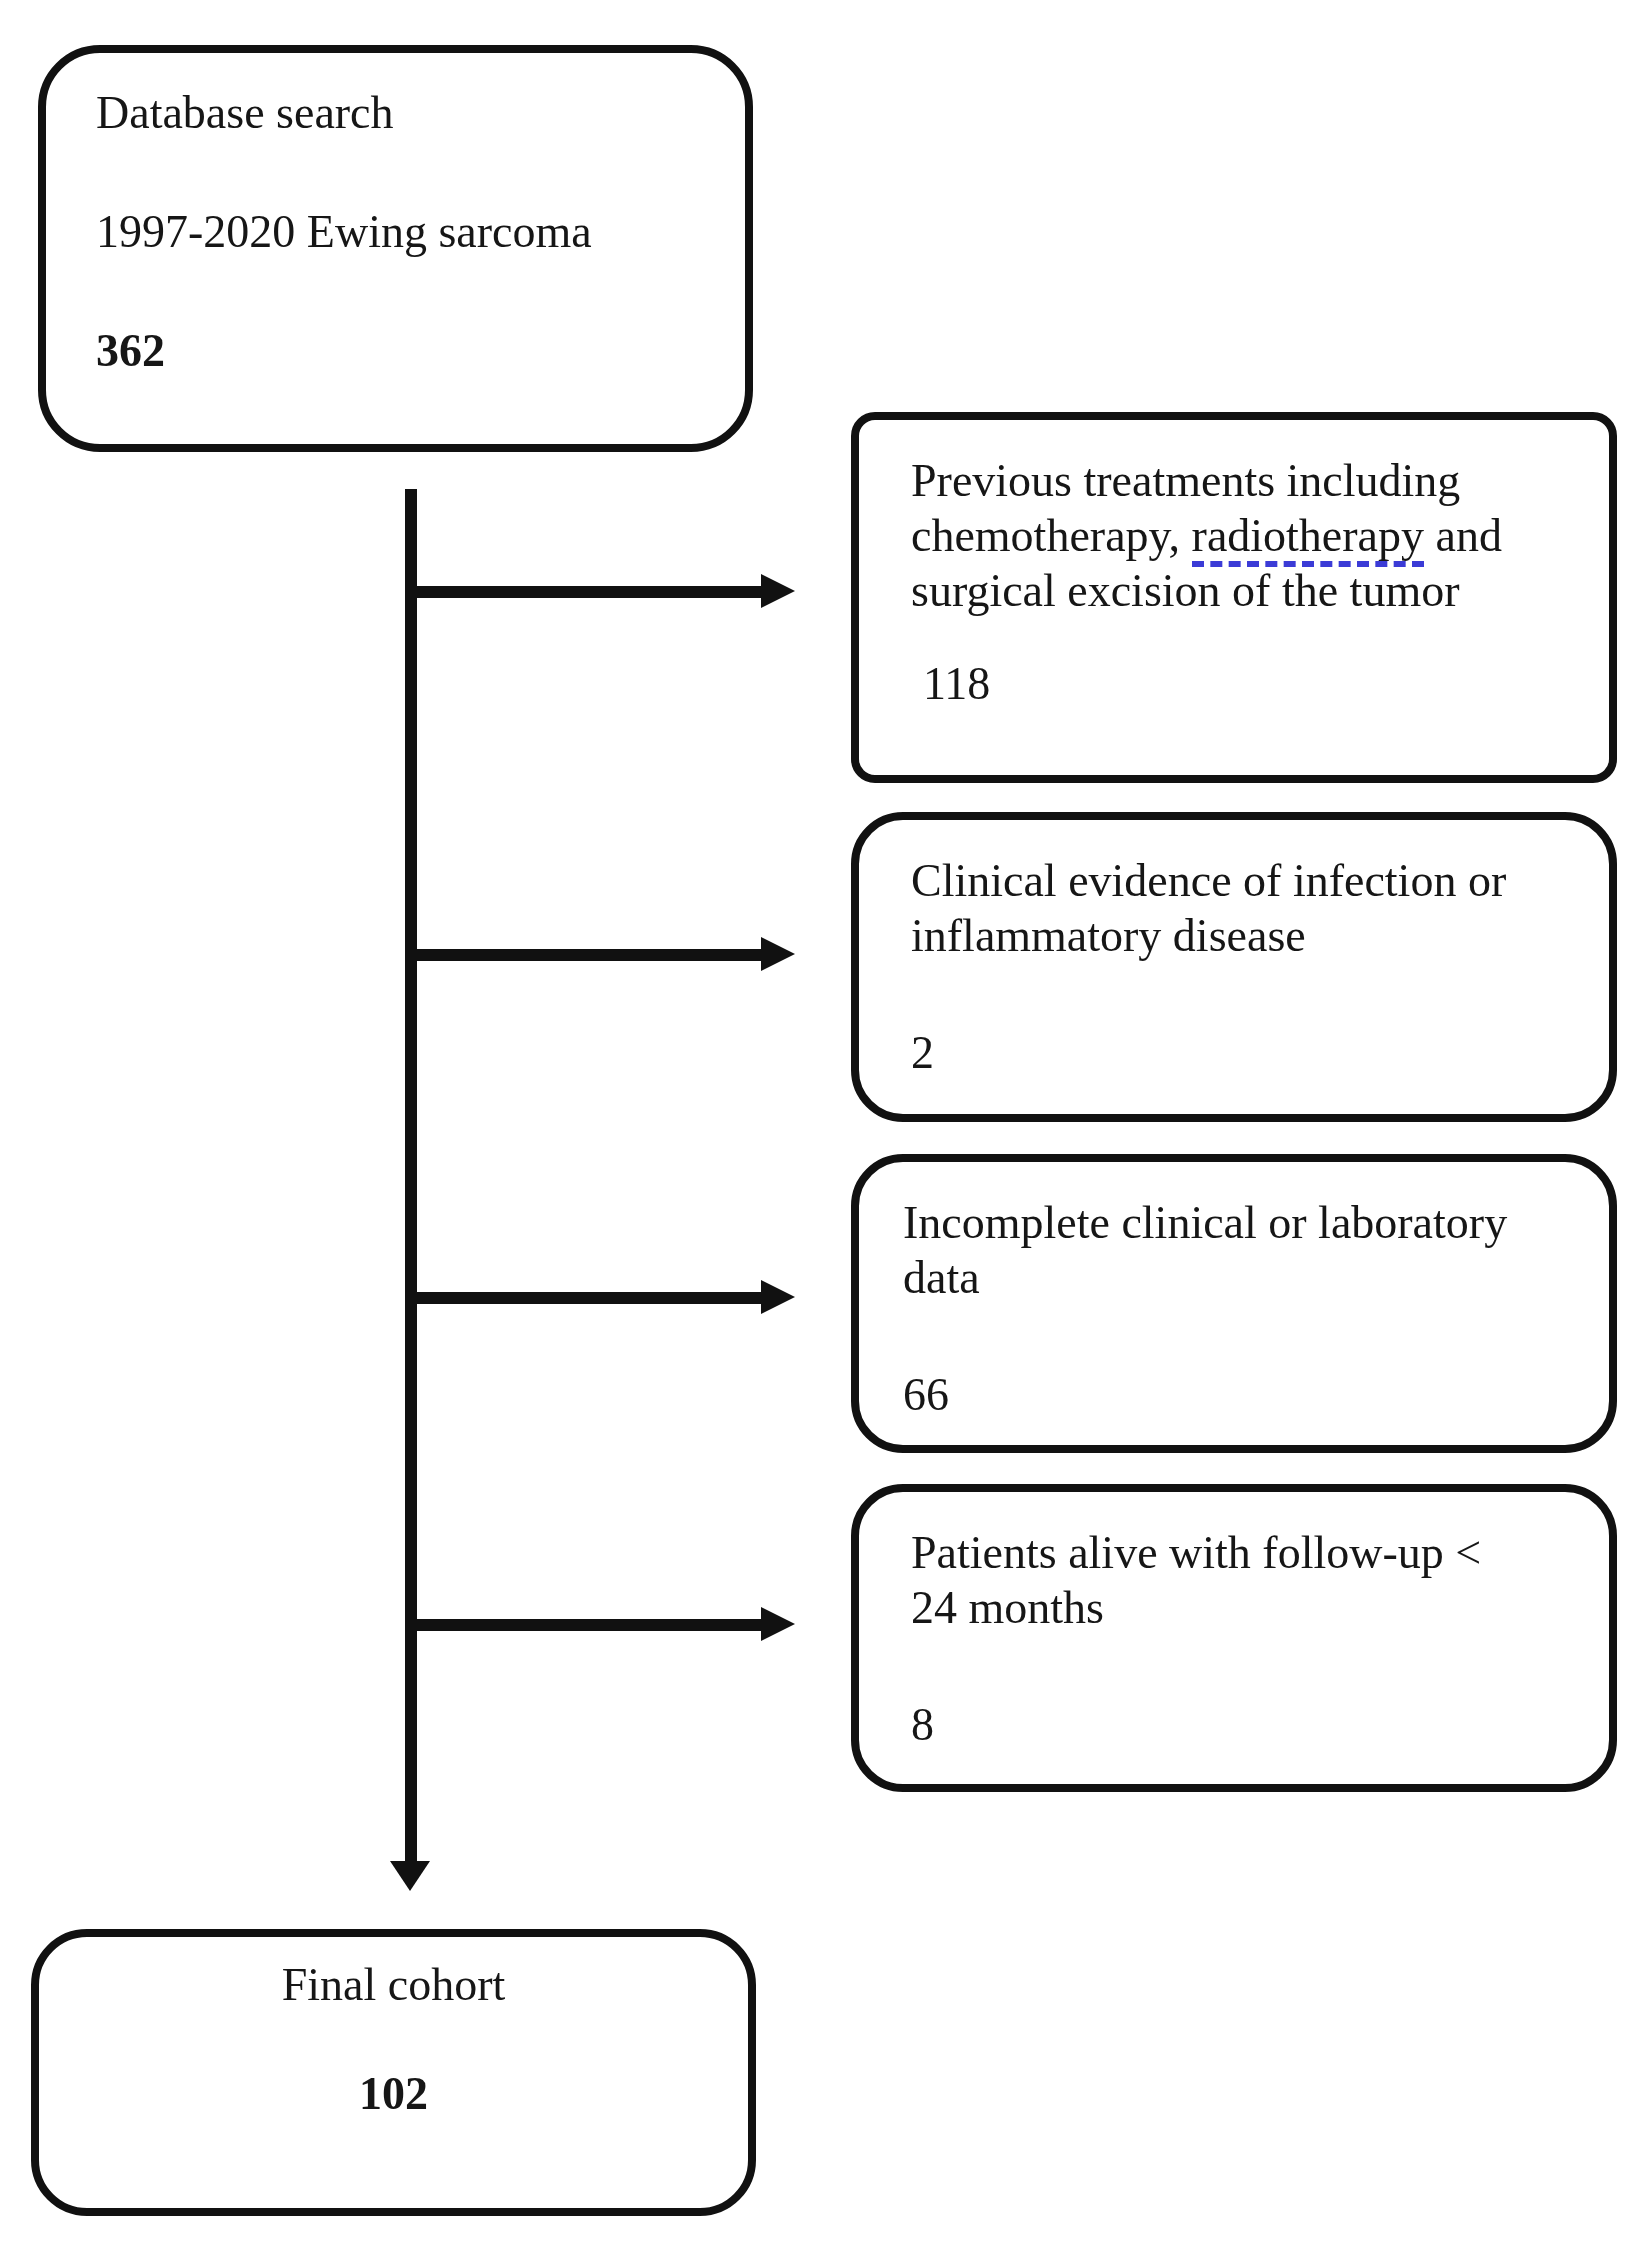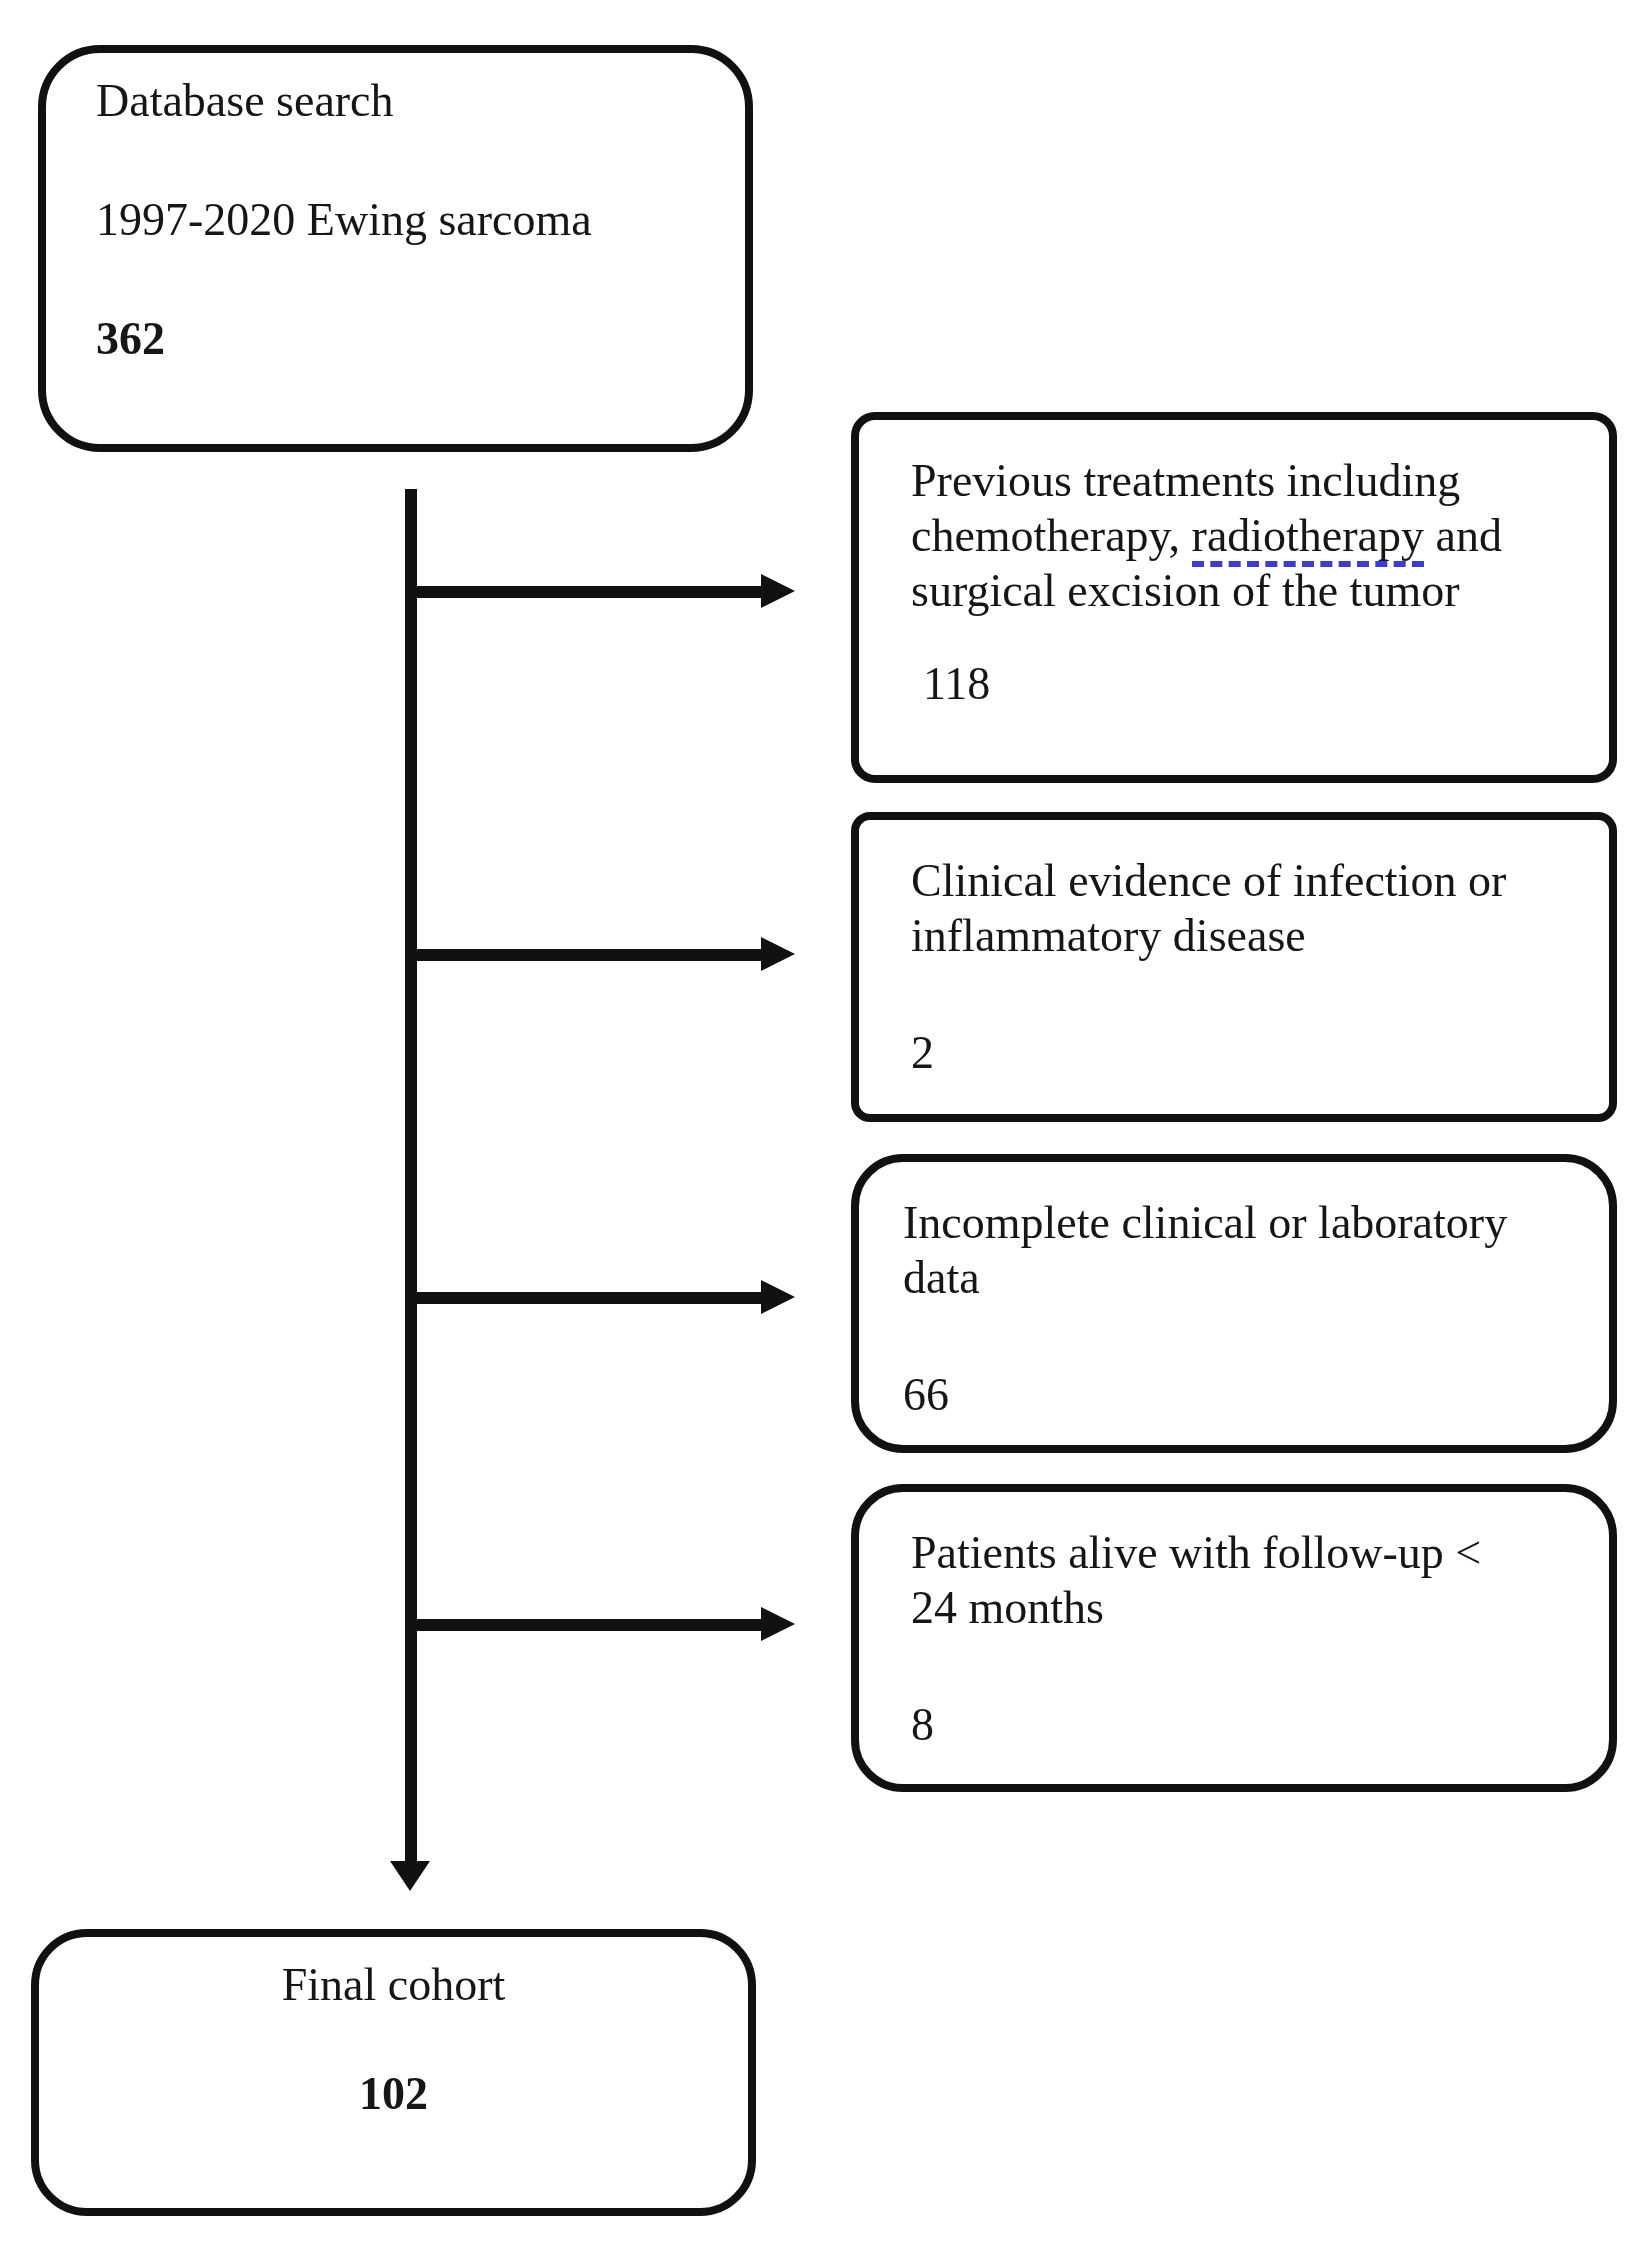--- a/index.html
+++ b/index.html
@@ -29,33 +29,33 @@
     line-height:55px;
     white-space:nowrap;
   }
   .bold{font-weight:bold;}
 
   
   .source-box{
     left:38px; top:45px;
     width:715px; height:407px;
     border-radius:62px;
-    padding:20px 26px 0 50px;
+    padding:32px 26px 0 50px;
   }
   .source-box p.spaced{margin-top:64px;}
 
   
   .ex-box{
     left:851px;
     width:766px;
     border-radius:52px;
     padding:33px 26px 0 52px;
   }
   .ex-box-1{top:412px;  height:371px;border-radius:24px;}
-  .ex-box-2{top:812px; height:310px;border-radius:19px;}
+  .ex-box-2{top:812px; height:310px;}
   .ex-box-3{top:1154px; height:299px;padding-left:44px;}
   .ex-box-4{top:1484px; height:308px;}
   .ex-box .count{margin-top:62px;}
   .ex-box-1 .count{margin-top:38px;margin-left:12px;}
 
   .underlined-word{
     border-bottom:6.5px dashed var(--underline);
   }
 
   

